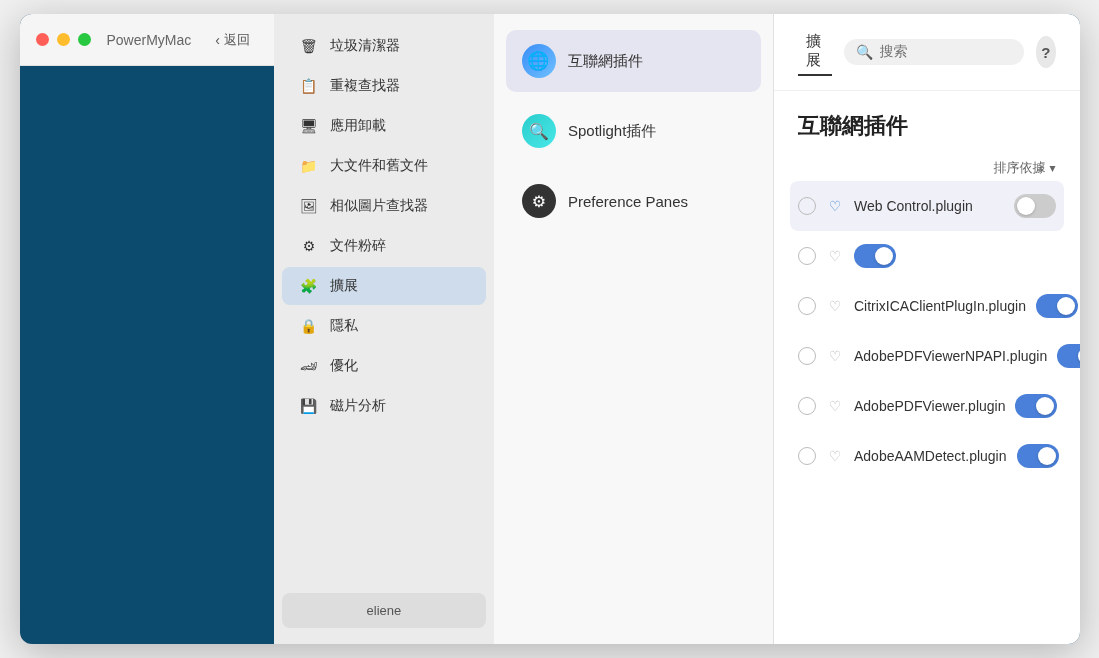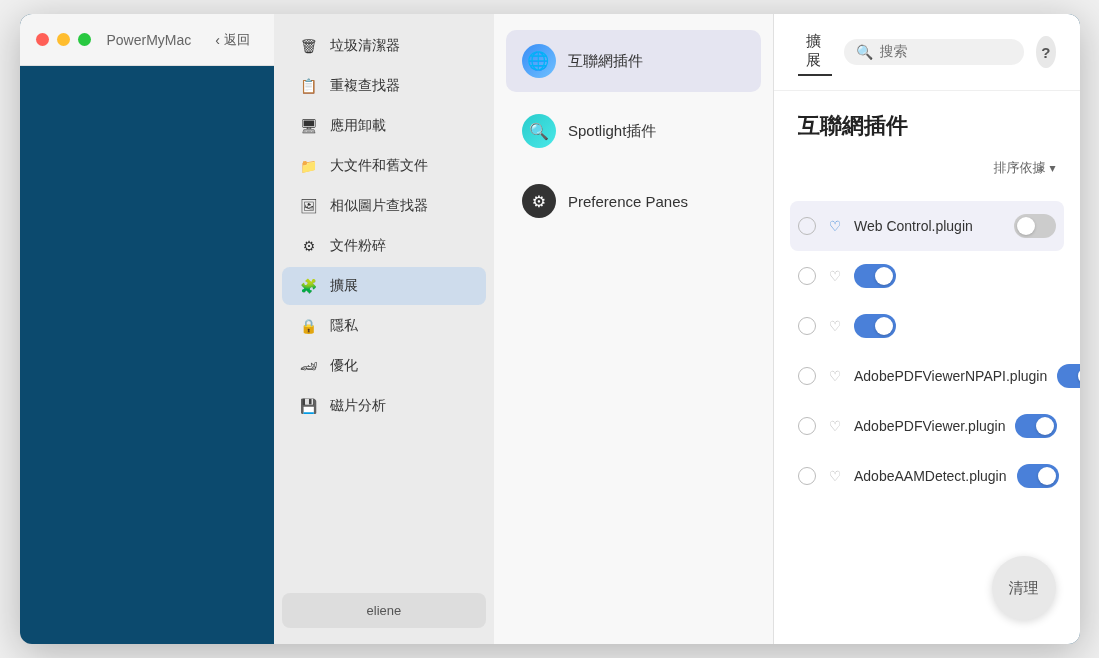--- a/index.html
+++ b/index.html
@@ -213,21 +213,21 @@
     }
     .content-desc {
       font-size: 13px;
       color: #666;
       line-height: 1.5;
       max-width: 360px;
     }
     .sort-bar {
       display: flex;
       justify-content: flex-end;
-      padding: 0 24px 24px;
+      padding: 0 24px 4px;
       font-size: 13px;
       color: #666;
       gap: 4px;
       align-items: center;
     }
     .plugins-list {
       flex: 1;
       overflow-y: auto;
       padding: 0 16px;
     }
@@ -451,20 +451,21 @@
             <div class="row-checkbox"></div>
             <div class="row-heart">♡</div>
             <div class="toggle on">
               <div class="toggle-knob"></div>
             </div>
           </div>
 
           <div class="plugin-row">
             <div class="row-checkbox"></div>
             <div class="row-heart">♡</div>
+            <span class="plugin-name">CitrixICAClientPlugIn.plugin</span>
             <div class="toggle on">
               <div class="toggle-knob"></div>
             </div>
           </div>
 
           <div class="plugin-row">
             <div class="row-checkbox"></div>
             <div class="row-heart">♡</div>
             <span class="plugin-name">AdobePDFViewerNPAPI.plugin</span>
             <div class="toggle on">
@@ -485,16 +486,15 @@
             <div class="row-checkbox"></div>
             <div class="row-heart">♡</div>
             <span class="plugin-name">AdobeAAMDetect.plugin</span>
             <div class="toggle on">
               <div class="toggle-knob"></div>
             </div>
           </div>
         </div>
       </div>
 
-      <div class="clean-btn">清理</div>
     </div>
   </div>
 </div>
 
 </body></html>

